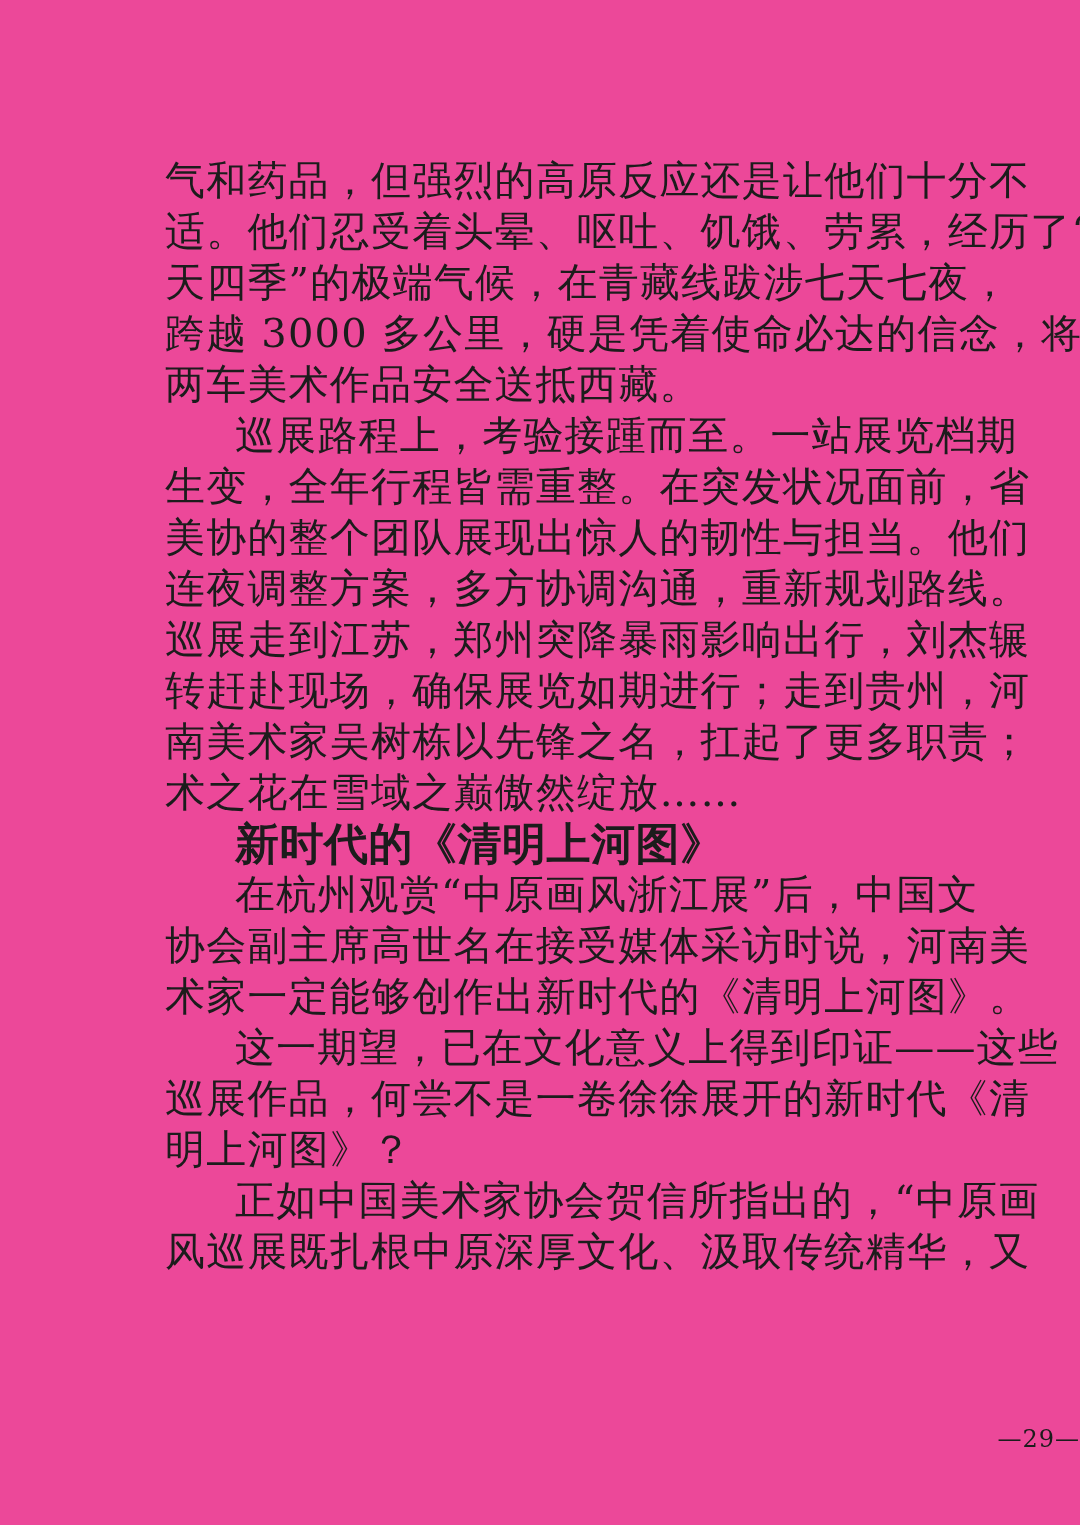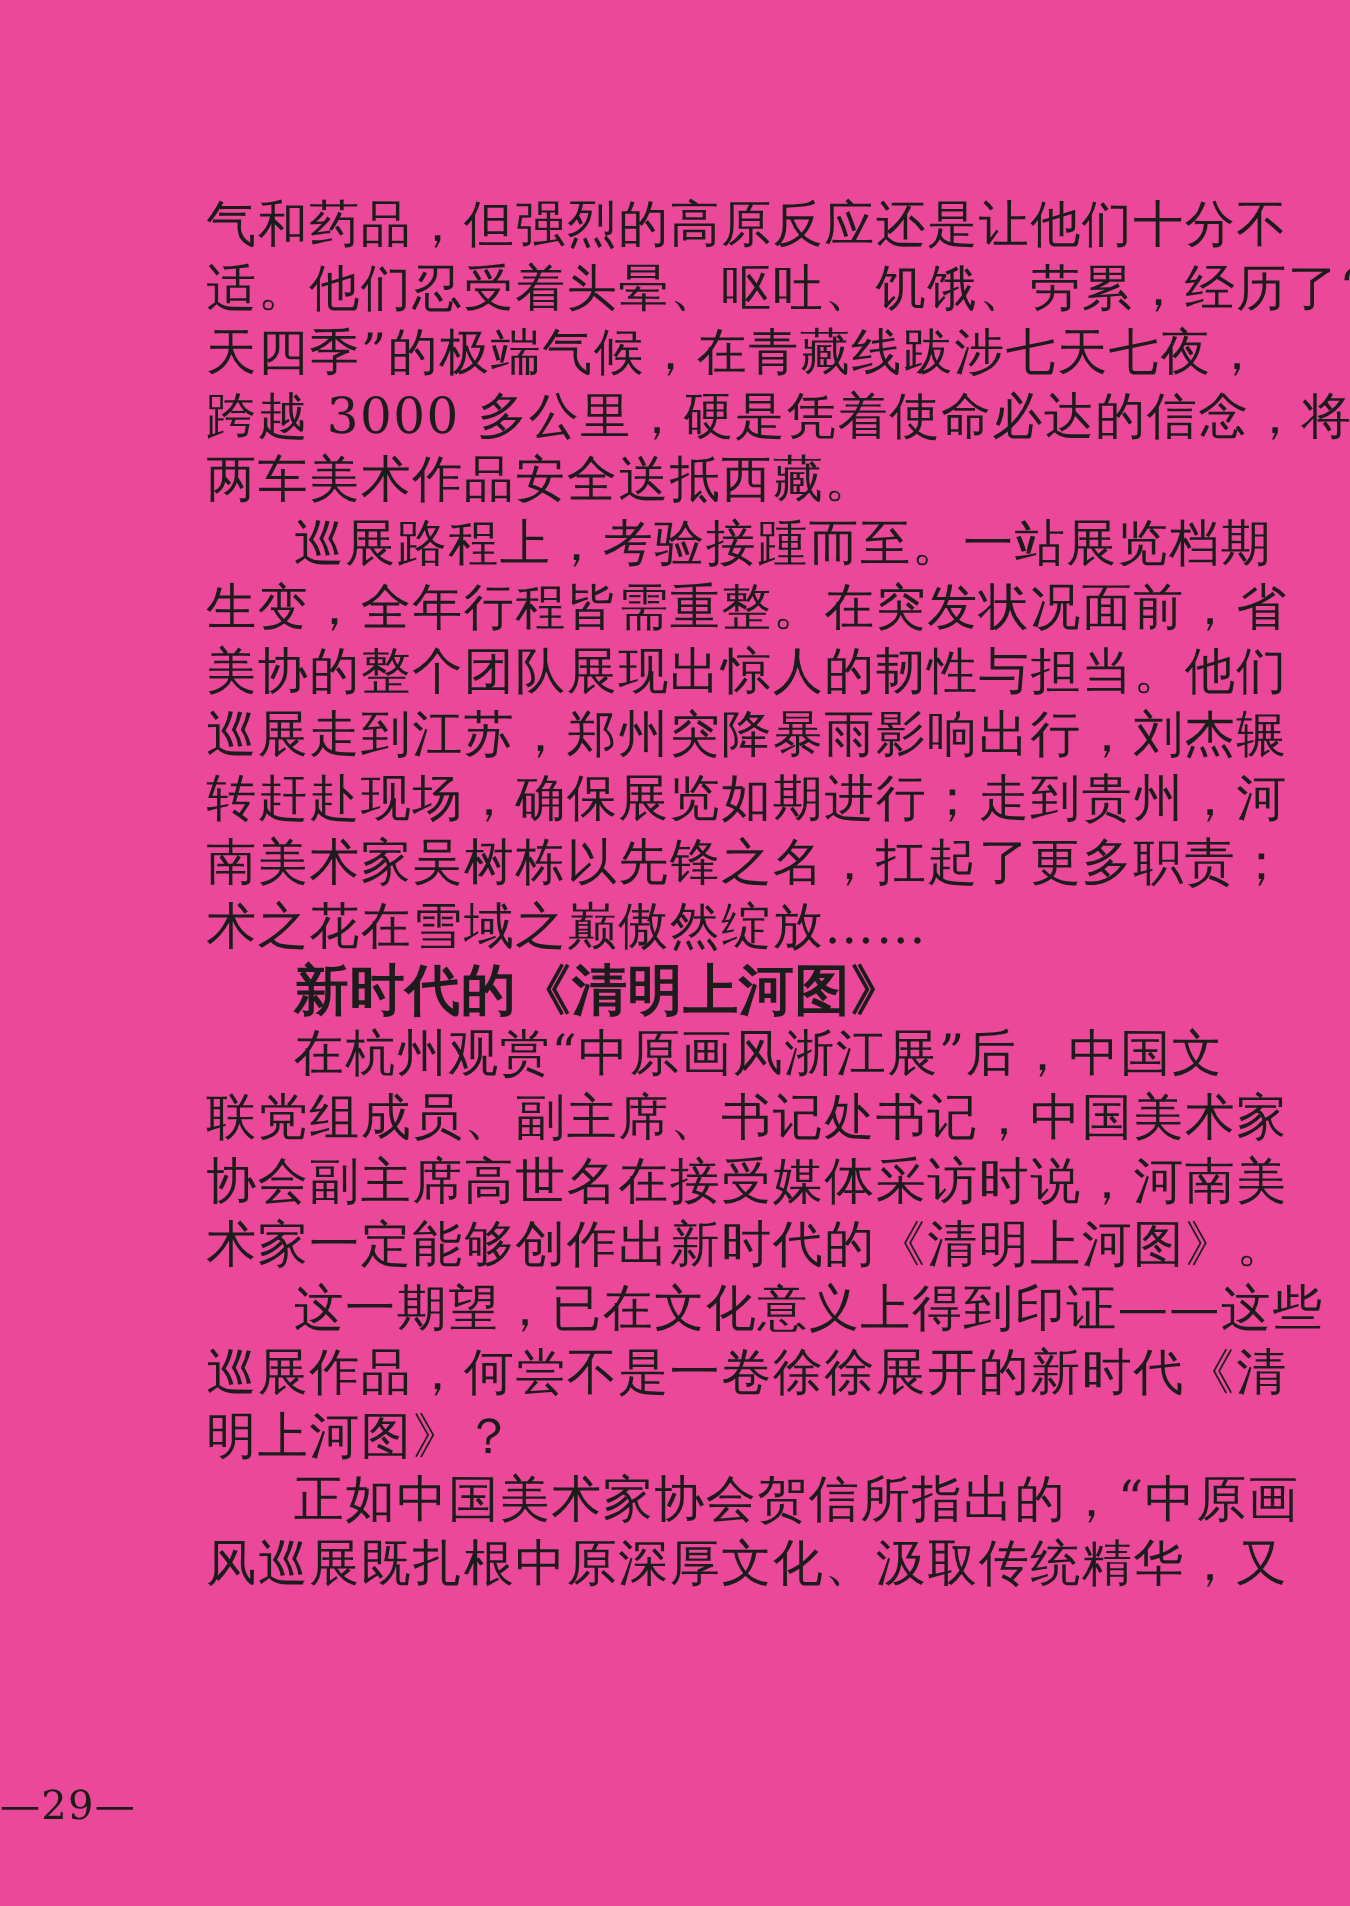--- a/index.html
+++ b/index.html
@@ -11,44 +11,44 @@
     .page { position: absolute; left: 0; top: 0; width: 1080px; height: 1525px; background: #ec4899; }
     .body-text { position: absolute; left: 165px; top: 155px; width: 752px; }
     .line {
       height: 51px; line-height: 51px; font-size: 40px; white-space: nowrap;
       letter-spacing: 1.2px; overflow: visible;
     }
     .line.justify { text-align: justify; text-align-last: justify; }
     .line.indent { padding-left: 70px; }
     .line.heading { font-weight: bold; font-family: "DejaVu Sans", "Liberation Sans", sans-serif; font-size: 44px; letter-spacing: 0.5px; }
     .page-number {
-      position: absolute; left: 0; width: 1080px; top: 1425px; text-align: left;
-      font-size: 32px; letter-spacing: 1px;
+      position: absolute; left: 0; width: 1080px; top: 1425px; text-align: right;
+      font-size: 24px; letter-spacing: 1px;
     }
   </style>
 </head>
 <body>
 
 <div class="page">
   <div class="body-text" id="body-text">
       <div class="line justify">气和药品，但强烈的高原反应还是让他们十分不</div>
       <div class="line justify">适。他们忍受着头晕、呕吐、饥饿、劳累，经历了“一</div>
       <div class="line justify">天四季”的极端气候，在青藏线跋涉七天七夜，</div>
       <div class="line justify">跨越 3000 多公里，硬是凭着使命必达的信念，将</div>
       <div class="line">两车美术作品安全送抵西藏。</div>
       <div class="line justify indent">巡展路程上，考验接踵而至。一站展览档期</div>
       <div class="line justify">生变，全年行程皆需重整。在突发状况面前，省</div>
       <div class="line justify">美协的整个团队展现出惊人的韧性与担当。他们</div>
+      <div class="line justify">连夜调整方案，多方协调沟通，重新规划路线。</div>
       <div class="line justify">巡展走到江苏，郑州突降暴雨影响出行，刘杰辗</div>
       <div class="line justify">转赶赴现场，确保展览如期进行；走到贵州，河</div>
       <div class="line justify">南美术家吴树栋以先锋之名，扛起了更多职责；</div>
       <div class="line">术之花在雪域之巅傲然绽放……</div>
       <div class="line indent heading">新时代的《清明上河图》</div>
       <div class="line justify indent">在杭州观赏“中原画风浙江展”后，中国文</div>
-      <div class="line justify">联党组成员、副主席、书记处书记，中国美术家</div>
       <div class="line justify">协会副主席高世名在接受媒体采访时说，河南美</div>
       <div class="line">术家一定能够创作出新时代的《清明上河图》。</div>
       <div class="line justify indent">这一期望，已在文化意义上得到印证——这些</div>
       <div class="line justify">巡展作品，何尝不是一卷徐徐展开的新时代《清</div>
       <div class="line">明上河图》？</div>
       <div class="line justify indent">正如中国美术家协会贺信所指出的，“中原画</div>
       <div class="line justify">风巡展既扎根中原深厚文化、汲取传统精华，又</div>
     </div>
   <div class="page-number">—29—</div>
 </div>

